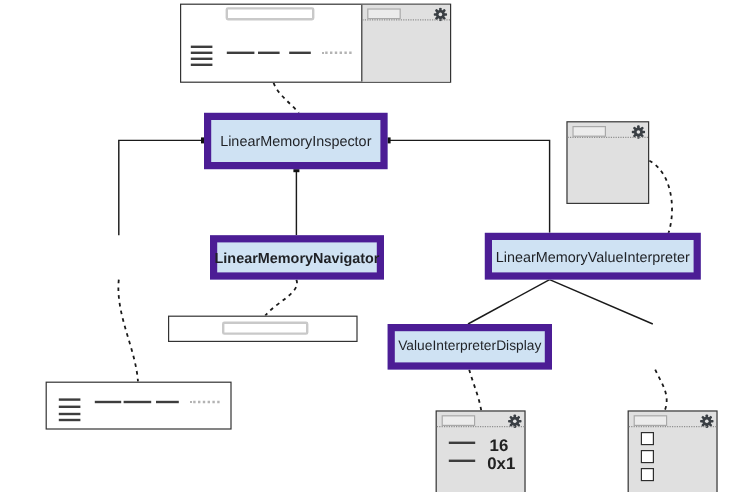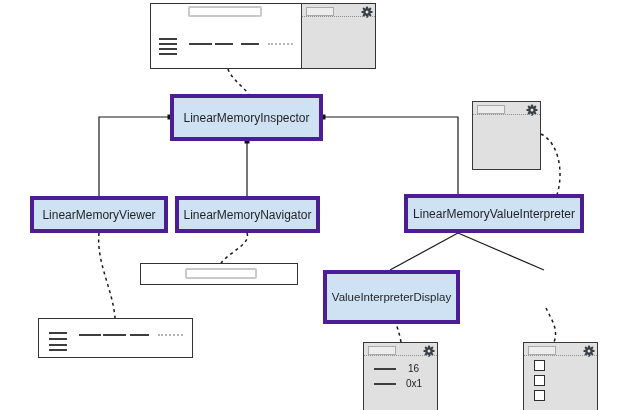--- a/index.html
+++ b/index.html
@@ -3,21 +3,21 @@
 <meta charset="utf-8">
 <style>
   * { margin:0; padding:0; box-sizing:border-box; }
   html,body { background:#fff; }
   #canvas {
     position:relative; width:622px; height:410px; overflow:hidden;
     background:#ffffff; font-family:"Liberation Sans", sans-serif;
   }
   
   .node {
-    position:absolute; background:#cfe2f3; border:4px solid #4c1d95;
+    position:absolute; background:#cfe2f3; border:6px solid #4c1d95;
     display:flex; align-items:center; justify-content:center;
     font-size:12px; color:#1f2125; white-space:nowrap;text-align:right;
   }
   
   .window { position:absolute; background:#e0e0e0; border:1.5px solid #383838; }
   .window-sep { position:absolute; left:0; right:0; top:12px; border-top:1px dotted #8f8f8f; }
   .window-input {
     position:absolute; left:4px; top:3px; width:28px; height:9px;
     background:#ececec; border:1.5px solid #a9a9a9;
   }
@@ -26,21 +26,21 @@
   .sheet { position:absolute; background:#ffffff; border:1.5px solid #333; }
   .sk-line { position:absolute; height:2px; background:#3d3d3d; }
   .sk-dotted { position:absolute; height:0; border-top:2px dotted #b3b3b3; }
   .big-input {
     position:absolute; background:#fff; border:2px solid #c9c9c9; border-radius:2px;
   }
   .mock-checkbox {
     position:absolute; left:10px; width:11px; height:11px;
     background:#fff; border:1.5px solid #2e2e2e;
   }
-  .val-text { position:absolute; font-size:10px; color:#222; }
+  .val-text { position:absolute; font-size:14px; color:#222;font-weight:bold; }
   
   .side-panel {
     position:absolute; top:0; bottom:0; right:0; width:74px;
     background:#e0e0e0; border-left:1.5px solid #383838;
   }
   #edges { position:absolute; left:0; top:0; pointer-events:none; }
   .edge-solid { stroke:#1a1a1a; stroke-width:1.2; fill:none; }
   .edge-dashed { stroke:#1a1a1a; stroke-width:1.5; fill:none; stroke-dasharray:3 3.5; }
   .edge-anchor { fill:#111; }
 </style>
@@ -96,30 +96,27 @@
       <svg class="gear">
           <use href="#gear-sym"></use>
         </svg>
       <div class="window-sep"></div>
     </div>
   </div>
 
   <div class="node" style="left:170px; top:94px; width:153px; height:47px;">
     <span>LinearMemoryInspector</span>
   </div>
-  <div class="node" style="left:30px; top:196px; width:138px; height:37px;">
-    <span>LinearMemoryViewer</span>
-  </div>
-  <div class="node" style="left:175px; top:196px; width:145px; height:37px;">
+  <div class="node" style="left:175px; top:196px; width:145px; height:37px;font-weight:bold;">
     <span>LinearMemoryNavigator</span>
   </div>
   <div class="node" style="left:368px; top:194px; width:180px; height:39px;margin-left:36px;">
     <span>LinearMemoryValueInterpreter</span>
   </div>
-  <div class="node" style="left:323px; top:270px; width:137px; height:54px; font-size:11.5px;">
+  <div class="node" style="left:323px; top:270px; width:137px; height:38px; font-size:11.5px;">
     <span>ValueInterpreterDisplay</span>
   </div>
 
   <div class="window" style="left:472px; top:101px; width:69px; height:69px;">
     <div class="window-input"></div>
     <svg class="gear">
         <use href="#gear-sym"></use>
       </svg>
     <div class="window-sep"></div>
   </div>

